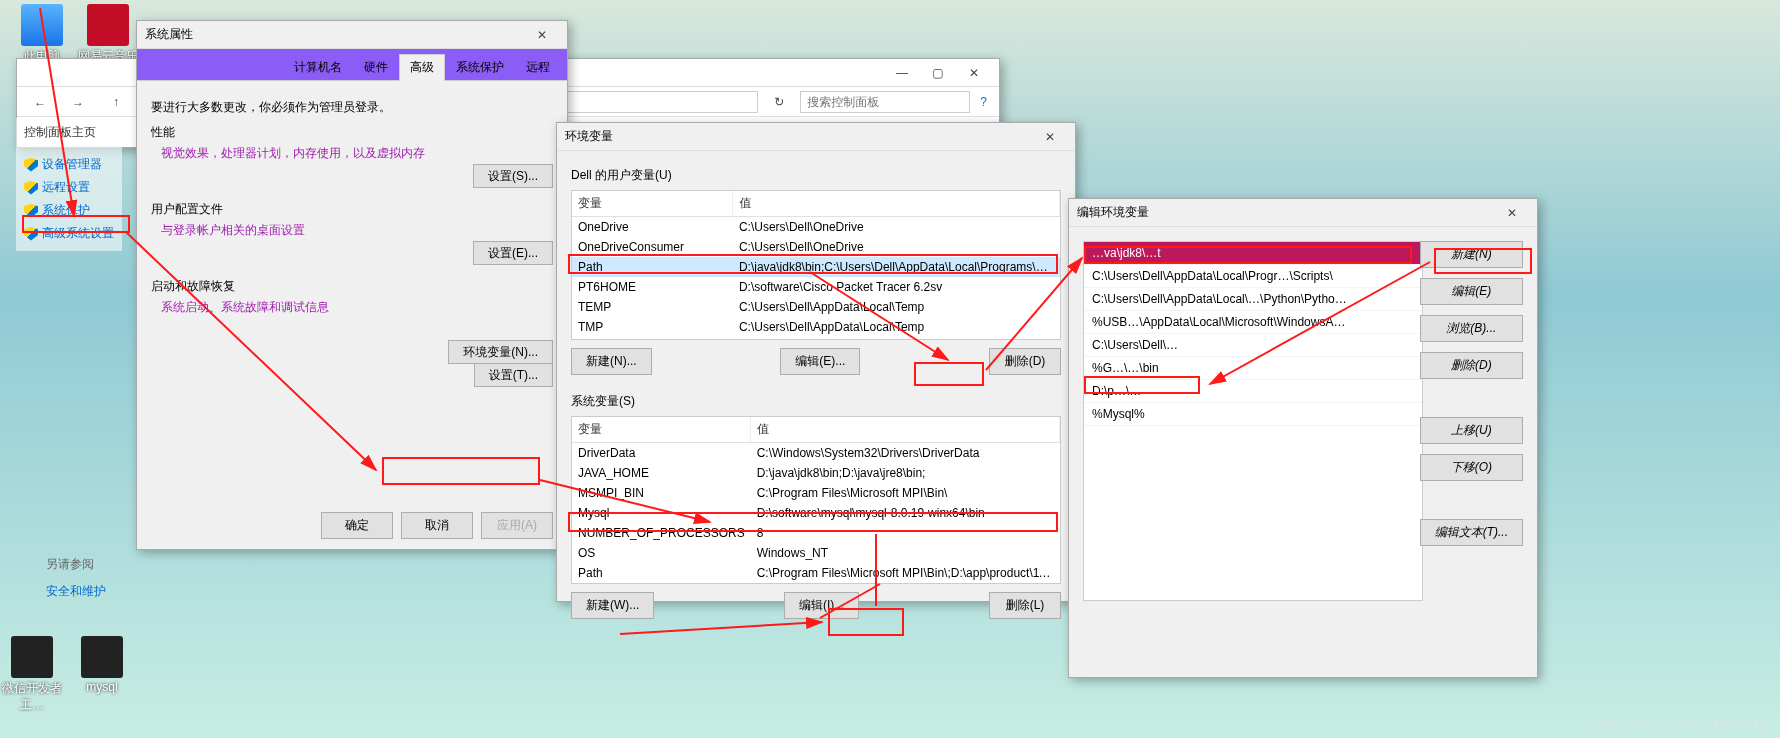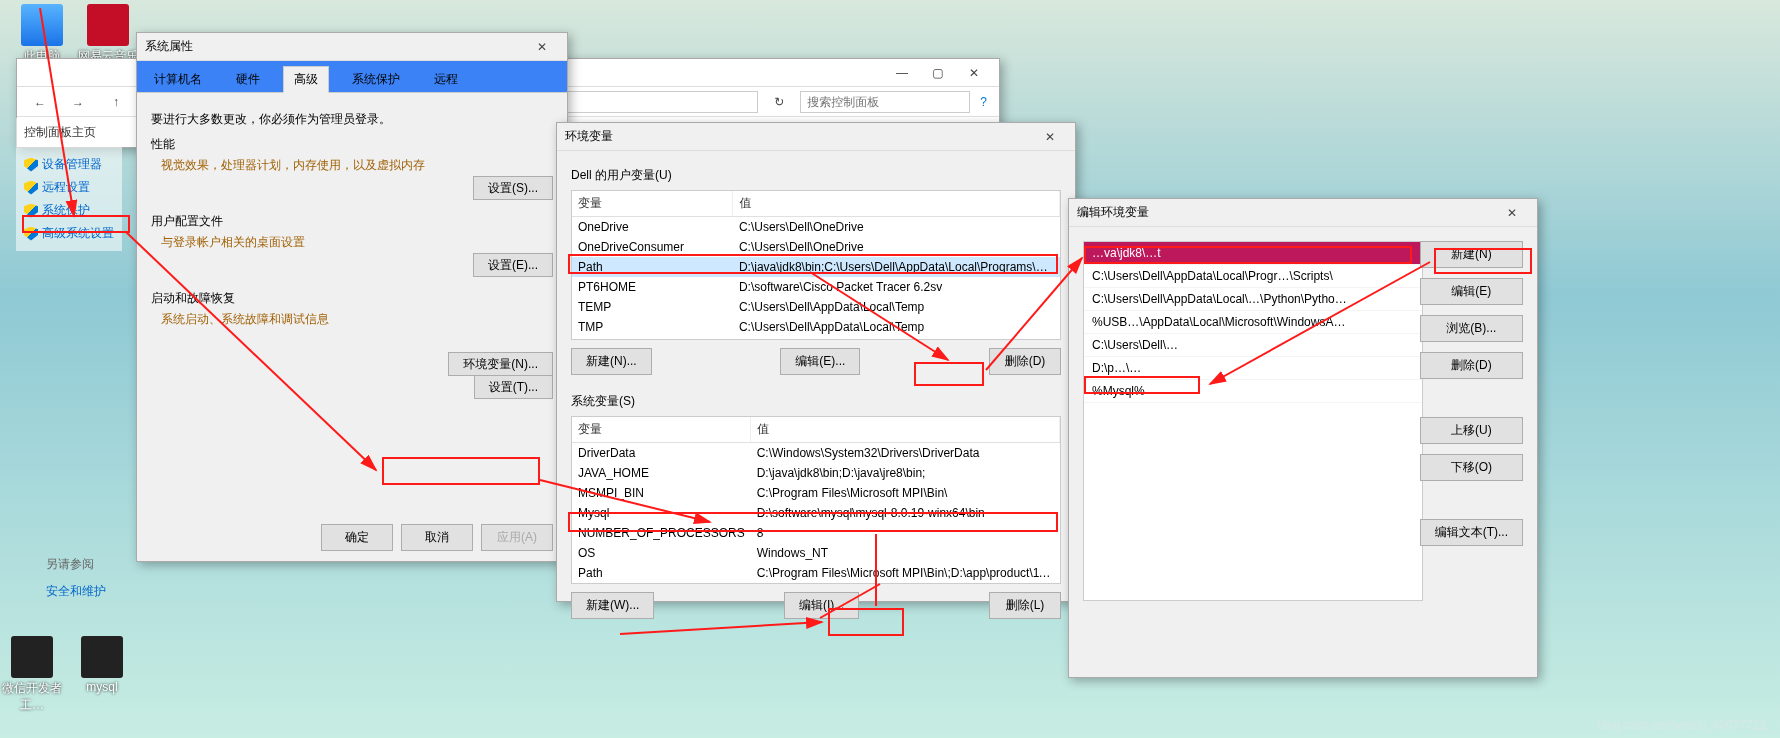--- a/index.html
+++ b/index.html
@@ -22,46 +22,46 @@
 .cp-toolbar { height: 30px; border-bottom: 1px solid #e0e0e0; display: flex; align-items: center; padding: 0 6px; gap: 4px; }
 .cp-addr { flex: 1; border: 1px solid #ccc; height: 22px; padding: 0 6px; display: flex; align-items: center; }
 .cp-search { width: 170px; border: 1px solid #ccc; height: 22px; padding: 0 6px; color: #888; }
 .cp-sidebar { position: absolute; left: 16px; top: 118px; width: 106px; padding: 6px 8px; background: rgba(255,255,255,.55); }
 .cp-sidebar a { display: flex; align-items: center; gap: 4px; color: #0066cc; padding: 3px 0; text-decoration: none; }
 .shield { width: 14px; height: 14px; background: linear-gradient(135deg,#ffd21a 0 50%,#0078d7 50% 100%); border-radius: 2px; clip-path: polygon(50% 0,100% 20%,100% 60%,50% 100%,0 60%,0 20%);}
 .cp-also { position: absolute; left: 46px; top: 556px; color: #666; }
 .cp-also a { display: block; color: #0066cc; margin-top: 10px; text-decoration: none; }
 
 
-.sysprop { left: 136px; top: 32px; width: 432px; height: 530px; background: #f0f0f0; }
-.tabs { display: flex; background: #3b82f6; border-bottom: 1px solid #ccc; padding: 4px 6px 0; gap: 12px; }
+.sysprop { left: 136px; top: 20px; width: 432px; height: 530px; background: #f0f0f0; }
+.tabs { display: flex; background: #8b5cf6; border-bottom: 1px solid #ccc; padding: 4px 6px 0; gap: 0; justify-content: flex-end; }
 .tab { padding: 4px 10px; border: 1px solid transparent; border-bottom: none; position: relative; top: 1px; }
 .tab.active { background: #f0f0f0; border-color: #ccc; border-bottom: 1px solid #f0f0f0; }
 .sysprop-body { padding: 10px 14px; }
 .section-title { font-size: 12px; margin-bottom: 4px; }
-.section-desc { color: #a16207; padding-left: 10px; margin-bottom: 6px; }
+.section-desc { color: #a21caf; padding-left: 10px; margin-bottom: 6px; }
 .btn-row { text-align: right; margin-top: 6px; }
 .sysprop-footer { position: absolute; bottom: 10px; right: 14px; display: flex; gap: 8px; }
 
 
 .envvar { left: 556px; top: 122px; width: 520px; height: 480px; background: #f0f0f0; }
 .envvar .list-wrap { border: 1px solid #ccc; background: #fff; height: 150px; overflow: hidden; }
 .envvar table { width: 100%; border-collapse: collapse; }
 .envvar th { text-align: left; padding: 4px 6px; background: #fff; border-bottom: 1px solid #e0e0e0; font-weight: normal; color: #333; border-right: 1px solid #eee; }
 .envvar td { padding: 3px 6px; white-space: nowrap; overflow: hidden; text-overflow: ellipsis; max-width: 220px; }
 .envvar tr.selected td { background: #cde8ff; }
 .envvar .btns { display: flex; justify-content: space-between; gap: 6px; margin-top: 8px; }
 
 
 .editpath { left: 1068px; top: 198px; width: 470px; height: 480px; background: #f0f0f0; }
 .editpath .path-list { position: absolute; left: 14px; top: 42px; width: 340px; height: 360px; background: #fff; border: 1px solid #ccc; }
 .editpath .path-list .item { padding: 4px 8px; white-space: nowrap; overflow: hidden; text-overflow: ellipsis; border-bottom: 1px solid #f4f4f4; }
 .editpath .path-list .item.sel { background: #be185d; color: #fff; }
 .editpath .side-btns { position: absolute; right: 14px; top: 42px; display: flex; flex-direction: column; gap: 10px; }
-.editpath .side-btns .btn { min-width: 90px; }
+.editpath .side-btns .btn { min-width: 90px; font-style: italic; }
 
 
 .redbox { position: absolute; border: 2px solid #ff1a1a; pointer-events: none; }
 svg.annots { position: absolute; inset: 0; pointer-events: none; }
 </style>
 </head>
 <body>
 
 <div class="desktop-icon" style="left:12px;top:4px">
   <div class="ico" style="background:linear-gradient(#58b4ff,#1a73e8)"></div>
@@ -269,20 +269,21 @@
   <div class="win-title">
     <span>编辑环境变量</span>
     <div class="win-ctrl">✕</div>
   </div>
   <div class="path-list" id="path-list">
       <div class="item sel">…va\jdk8\…t</div>
       <div class="item">C:\Users\Dell\AppData\Local\Progr…\Scripts\</div>
       <div class="item">C:\Users\Dell\AppData\Local\…\Python\Pytho…</div>
       <div class="item">%USB…\AppData\Local\Microsoft\WindowsA…</div>
       <div class="item">C:\Users\Dell\…</div>
+      <div class="item">%G…\…\bin</div>
       <div class="item">D:\p…\…</div>
       <div class="item">%Mysql%</div>
     </div>
   <div class="side-btns">
     <span class="btn">新建(N)</span>
     <span class="btn">编辑(E)</span>
     <span class="btn">浏览(B)...</span>
     <span class="btn">删除(D)</span>
     <div style="height:18px"></div>
     <span class="btn">上移(U)</span>

